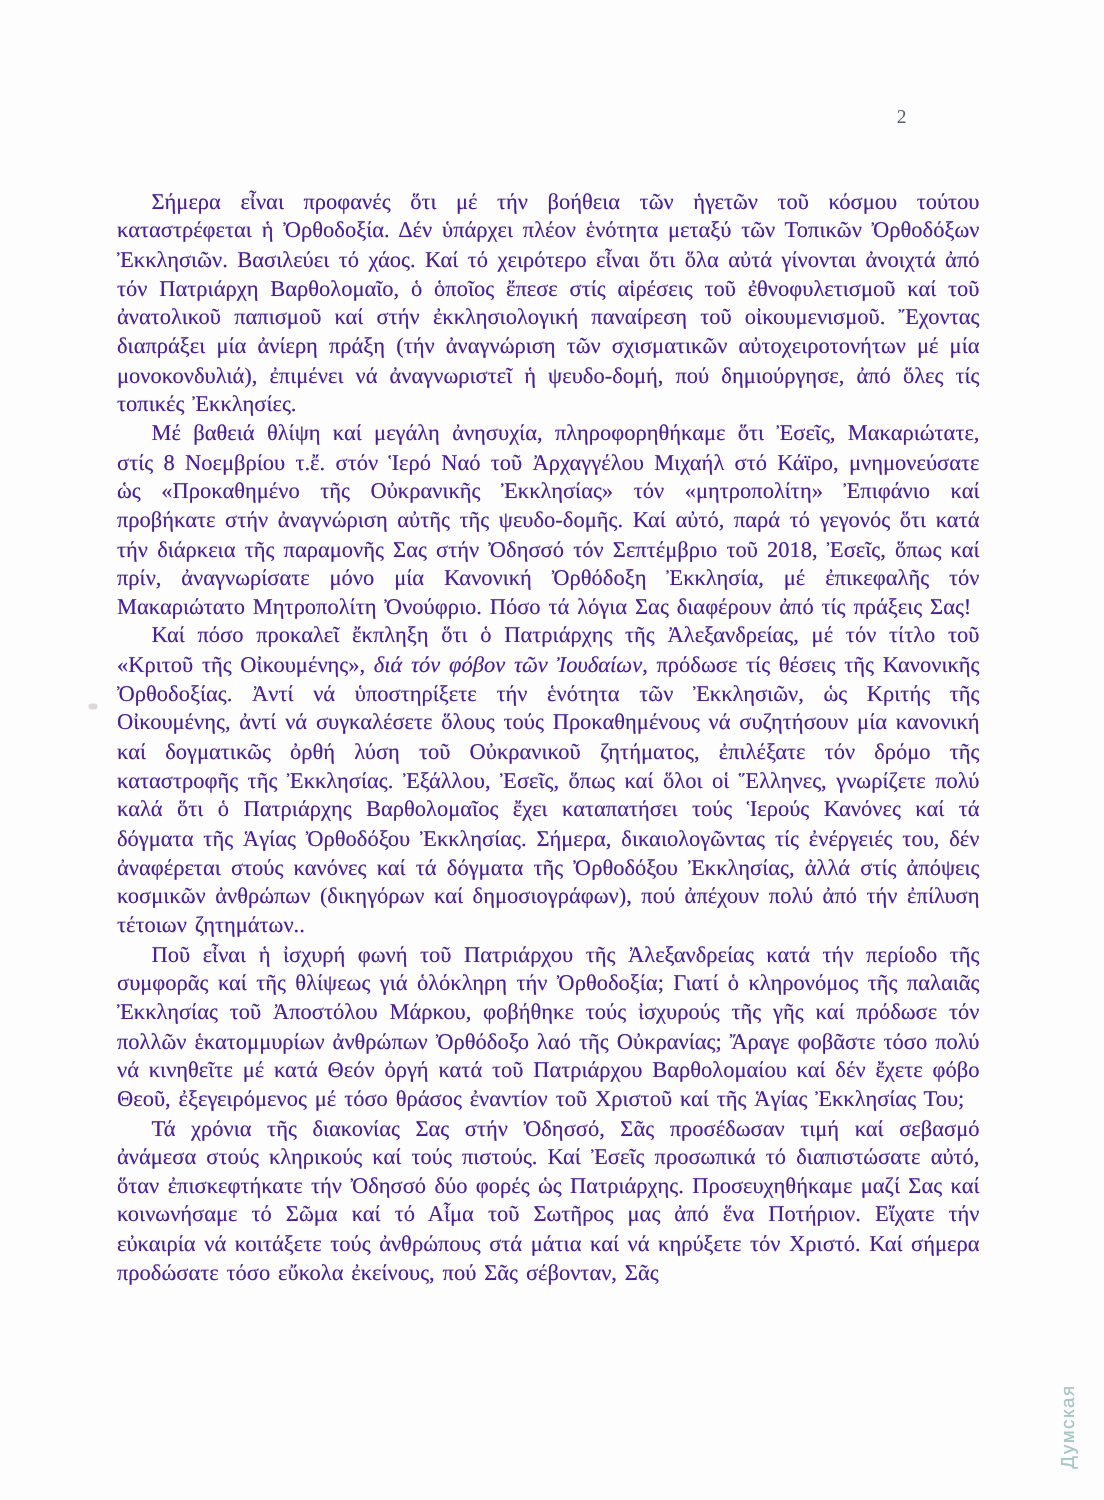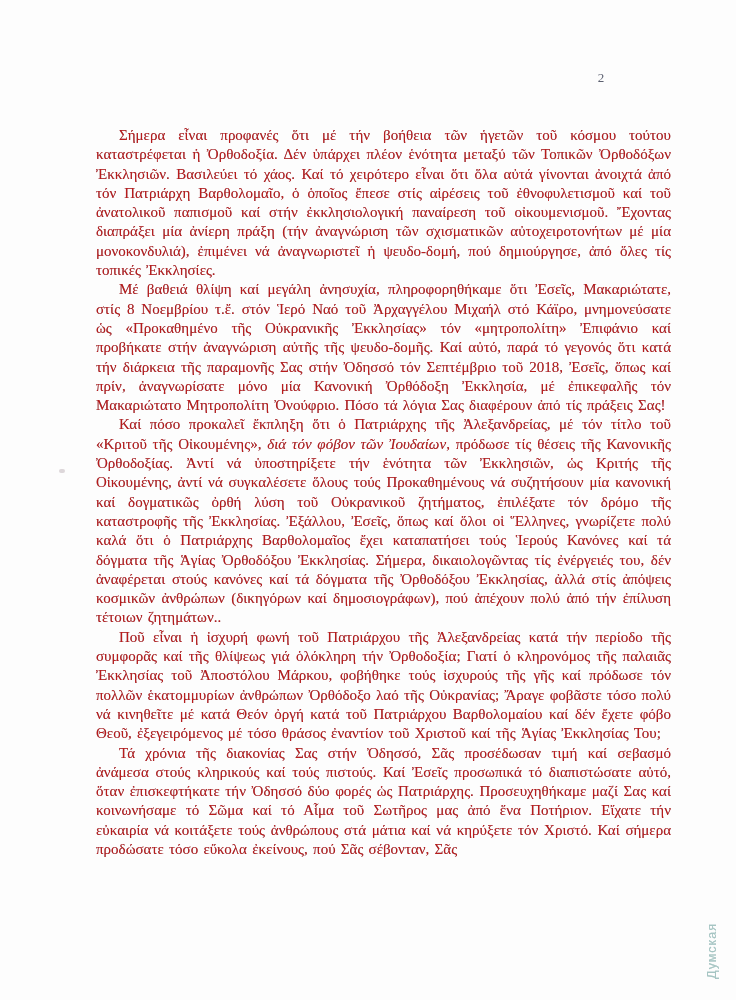--- a/index.html
+++ b/index.html
@@ -19,26 +19,26 @@
     position: absolute;
     left: 594px;
     top: 70px;
     width: 14px;
     text-align: center;
     font-size: 13px;
     color: #5c6070;
   }
   .content {
     position: absolute;
-    left: 96px;
+    left: 78px;
     top: 126px;
     width: 575px;
     font-size: 15px;
     line-height: 19.3px;
-    color: #b91c1c;
+    color: #4c1d95;
     text-align: justify;
     word-spacing: 1.5px;
     text-shadow: 0 0 0.5px rgba(76, 81, 100, 0.55);
   }
   .content p {
     margin: 0;
     padding: 0;
     text-indent: 23px;
   }
   .content em {

